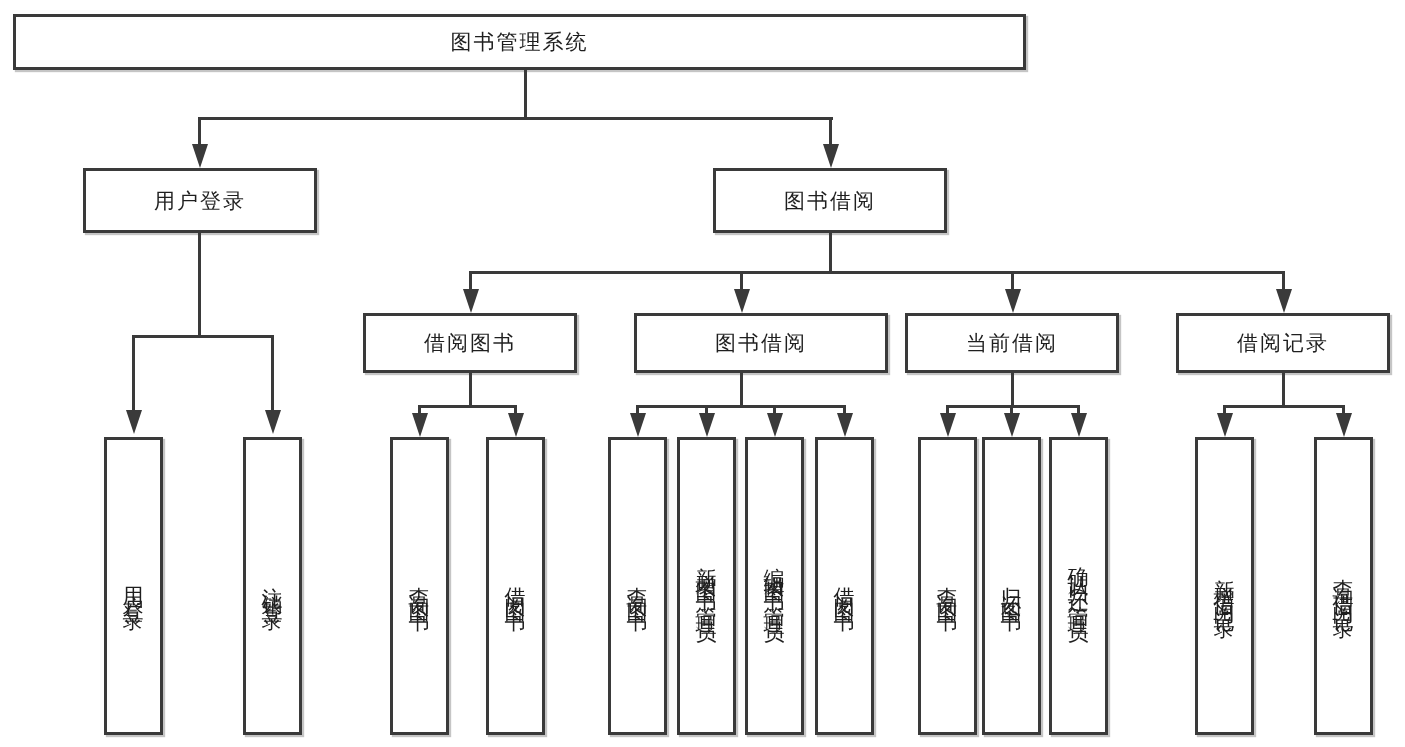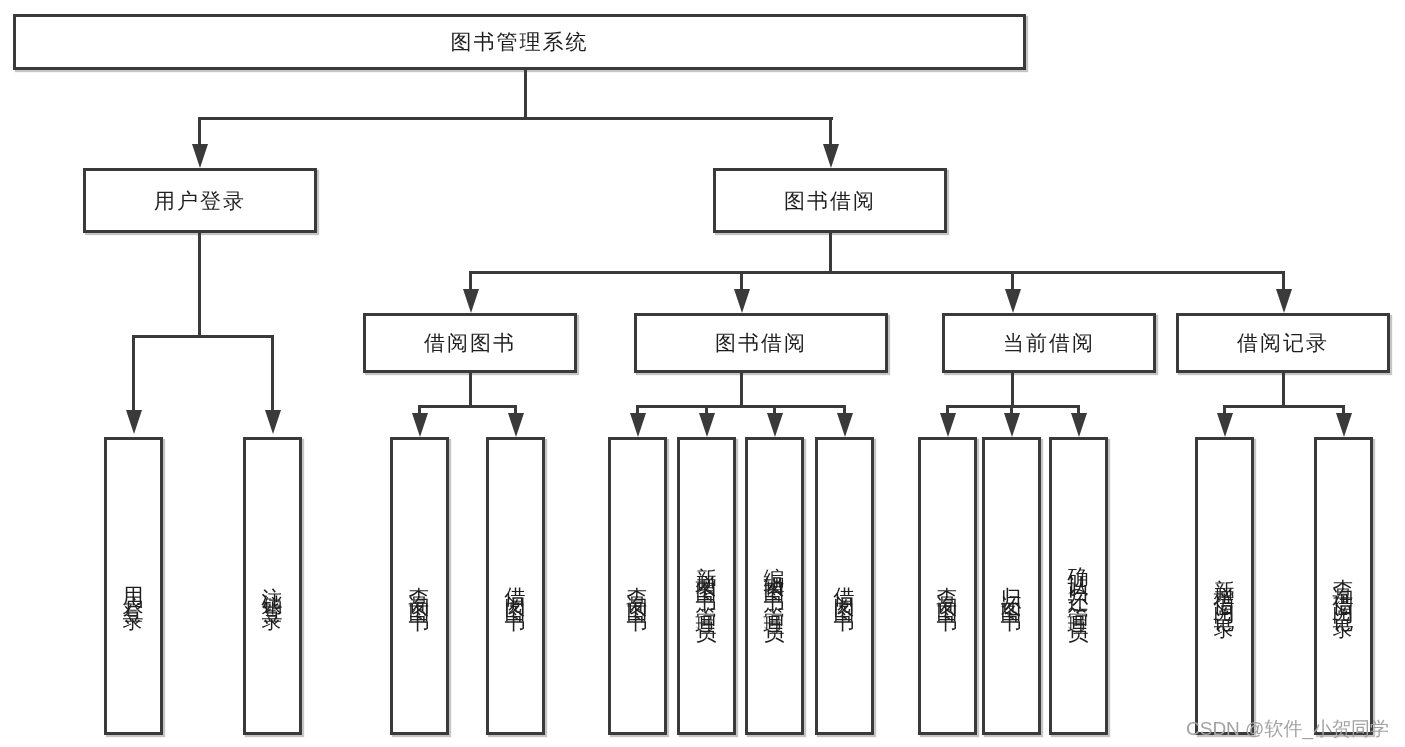--- a/index.html
+++ b/index.html
@@ -106,21 +106,21 @@
   <div class="arr" style="left:1282px;top:271px;height:18px;">
       <span class="head"></span>
     </div>
 
   <div class="box" style="left:363px;top:313px;width:214px;height:60px;">
     <span class="lbl">借阅图书</span>
   </div>
   <div class="box" style="left:634px;top:313px;width:254px;height:60px;">
     <span class="lbl">图书借阅</span>
   </div>
-  <div class="box" style="left:942px;top:313px;width:214px;height:60px;">
+  <div class="box" style="left:905px;top:313px;width:214px;height:60px;">
     <span class="lbl">当前借阅</span>
   </div>
   <div class="box" style="left:1176px;top:313px;width:214px;height:60px;">
     <span class="lbl">借阅记录</span>
   </div>
 
   <div class="vl" style="left:469px;top:373px;height:34px;"></div>
   <div class="vl" style="left:740px;top:373px;height:34px;"></div>
   <div class="vl" style="left:1011px;top:373px;height:34px;"></div>
   <div class="vl" style="left:1282px;top:373px;height:34px;"></div>
@@ -201,15 +201,14 @@
     <span class="lbl">确认归还（管理员）</span>
   </div>
 
   <div class="box leaf" style="left:1195px;top:437px;width:59px;height:298px;">
     <span class="lbl">新增借阅记录</span>
   </div>
   <div class="box leaf" style="left:1314px;top:437px;width:59px;height:298px;">
     <span class="lbl">查询借阅记录</span>
   </div>
 
-  <div class="watermark">CSDN @软件_小贺同学</div>
 
 </div>
 
 </body></html>

